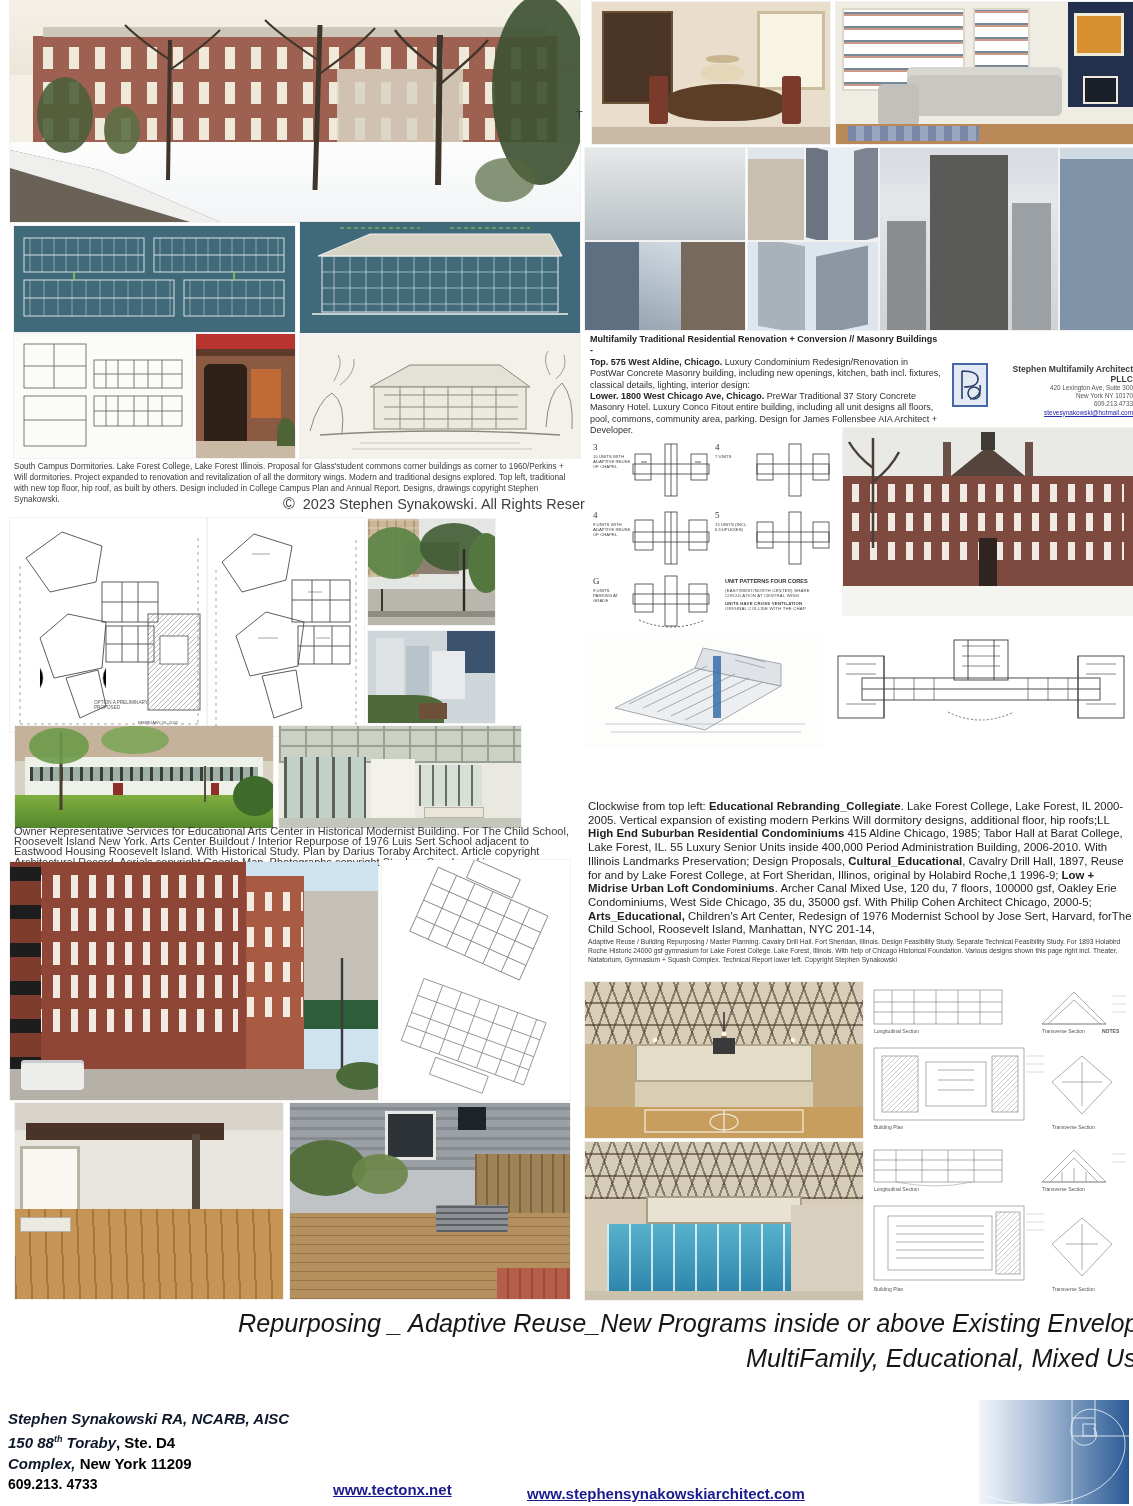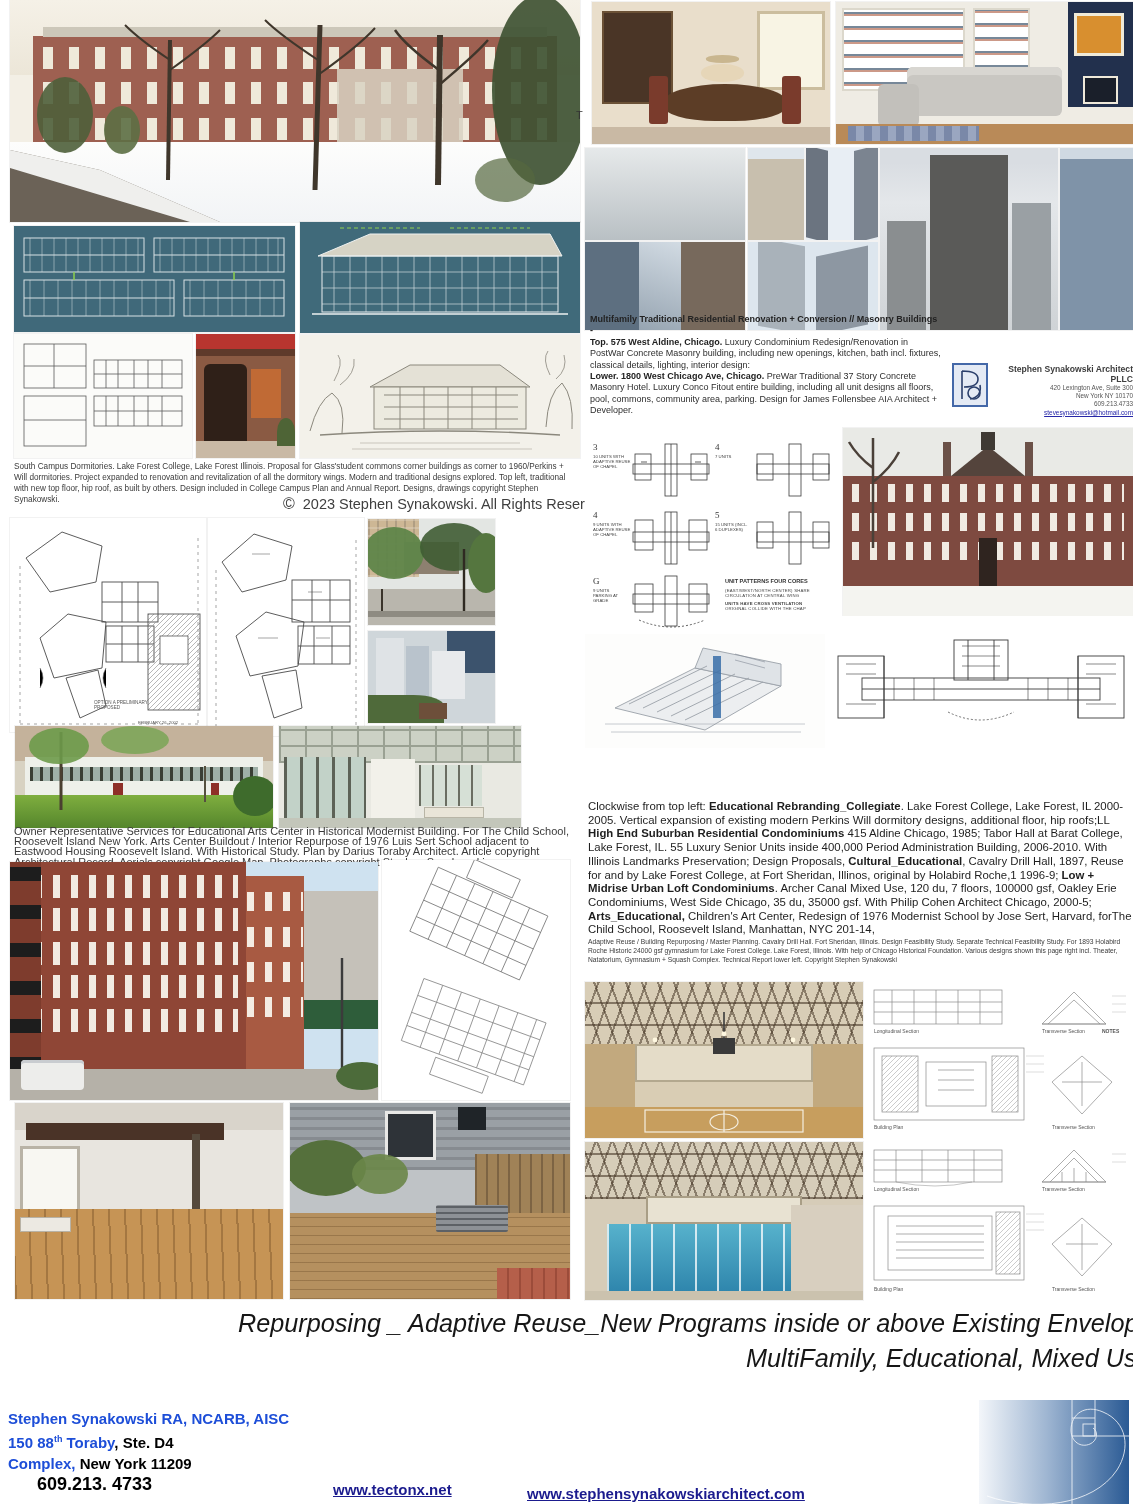--- a/index.html
+++ b/index.html
@@ -22,21 +22,21 @@
   .uplan-num{position:absolute;font-size:9px;color:#333;font-family:"Liberation Serif",serif;}
   .uplan-lbl{position:absolute;font-size:4.3px;line-height:5.2px;color:#444;width:48px;text-transform:uppercase;}
   .caption-s{font-size:8.2px;line-height:11px;}
   .caption-xs{font-size:11px;line-height:10.2px;}
   .caption-xxs{font-size:6.7px;line-height:9.2px;}
   .para{font-size:11.4px;line-height:13.7px;color:#1e1e1e;}
   .para b{font-weight:bold;}
   .masonry{font-size:9px;line-height:11.4px;color:#2e2e2e;}
   .masonry b{color:#222;}
   .headline{position:absolute;font-style:italic;font-weight:500;font-size:26px;color:#161616;white-space:nowrap;transform:scaleX(.97);transform-origin:left;}
-  .footer-b{font-weight:bold;color:#1d4ed8;}
+  .footer-b{font-weight:bold;color:#0f172a;font-style:italic;}
   .footer-g{font-weight:bold;color:#000000;}
   .site{position:absolute;font-weight:bold;font-size:15px;color:#1b1b8e;text-decoration:underline;white-space:nowrap;}
   .card{position:absolute;text-align:right;color:#555;}
   .card .nm{font-size:8.6px;color:#3d3d3d;font-weight:bold;}
   .card .ln{font-size:6.4px;line-height:8.2px;}
   .card .em{font-size:6.4px;color:#2626a8;text-decoration:underline;}
   svg{display:block;}
 </style>
 </head>
 <body>
@@ -341,38 +341,38 @@
     <div class="layer towergrid" style="left:8%;top:0;width:36%;height:100%;background:#a9b2ba;transform:skewY(10deg);transform-origin:top;"></div>
     <div class="layer towergrid" style="left:52%;top:10%;width:40%;height:90%;background:#8d97a2;transform:skewY(-12deg);transform-origin:top;"></div>
   </div>
   <div class="ph" style="left:880px;top:148px;width:178px;height:182px;background:linear-gradient(180deg,#d9dde2 8%,#e4e7ea 30%,#cfd3d6);">
     <div class="layer towergrid" style="left:28%;top:4%;width:44%;height:96%;background:#5a5a58;"></div>
     <div class="layer towergrid" style="left:4%;top:40%;width:22%;height:60%;background:#8a8e90;"></div>
     <div class="layer towergrid" style="left:74%;top:30%;width:22%;height:70%;background:#9aa0a4;"></div>
   </div>
   <div class="ph towergrid" style="left:1060px;top:148px;width:73px;height:182px;background:linear-gradient(180deg,#cfd9e2 6%,#7f93a8 6%);"></div>
 
-  <div class="cap masonry" style="left:590px;top:314px;width:352px;">
+  <div class="cap masonry" style="left:590px;top:334px;width:352px;">
     <b>Multifamily Traditional Residential Renovation + Conversion // Masonry Buildings -</b><br>
     <b>Top. 575 West Aldine, Chicago.</b><span>  Luxury Condominium Redesign/Renovation  in PostWar Concrete Masonry building, including new openings, kitchen, bath incl. fixtures, classical details, lighting,  interior design:</span><br>
     <b>Lower.  1800 West Chicago Ave, Chicago.</b><span>  PreWar Traditional 37 Story Concrete Masonry Hotel. Luxury Conco Fitout entire building, including all unit designs all floors, pool, commons, community area, parking. Design for James Follensbee AIA Architect + Developer.</span>
   </div>
 
   <div class="abs" style="left:952px;top:363px;width:36px;height:44px;">
     <svg width="36" height="44" viewBox="0 0 36 44">
       <rect x="1" y="1" width="34" height="42" fill="#e4eaf4" stroke="#4468a8" stroke-width="2"></rect>
       <g fill="none" stroke="#2b3f6b" stroke-width="1.6">
         <path d="M10,8 L10,36 M10,8 Q26,8 26,16 Q26,24 12,24"></path>
         <path d="M18,36 Q30,34 28,22"></path>
         <circle cx="22" cy="30" r="6"></circle>
       </g>
     </svg>
   </div>
   <div class="card" style="left:988px;top:364px;width:145px;">
-    <div class="nm">Stephen Synakowski Architect PLLC</div>
+    <div class="nm">Stephen Multifamily Architect PLLC</div>
     <div class="ln">420 Lexington Ave, Suite 300</div>
     <div class="ln">New York NY 10170</div>
     <div class="ln">609.213.4733</div>
     <div class="em">stevesynakowski@hotmail.com</div>
   </div>
 
   <div class="ph" style="left:585px;top:436px;width:252px;height:196px;background:#fff;box-shadow:none;">
     <svg width="252" height="196" viewBox="0 0 252 196">
       <g fill="none" stroke="#3a3a3a" stroke-width=".8">
         <g transform="translate(48,8)">
@@ -579,21 +579,21 @@
   <div class="headline" style="left:746px;top:1343px;">MultiFamily, Educational, Mixed Use</div>
 
   <div class="abs" style="left:8px;top:1408px;font-size:15px;line-height:21px;">
     <div class="footer-b">Stephen Synakowski RA, NCARB, AISC</div>
     <div>
       <span class="footer-b">150 88</span><sup class="footer-b" style="font-size:9px;">th</sup><span class="footer-b"> Toraby</span><span class="footer-g">, Ste. D4</span>
     </div>
     <div>
       <span class="footer-b">Complex,</span><span class="footer-g"> New York  11209</span>
     </div>
-    <div class="footer-g" style="font-size:18px;margin-left:29px;">609.213. 4733</div>
+    <div class="footer-g" style="font-size:14px;">609.213. 4733</div>
   </div>
 
   <a class="site" style="left:333px;top:1481px;">www.tectonx.net</a>
   <a class="site" style="left:527px;top:1485px;">www.stephensynakowskiarchitect.com</a>
 
   <div class="abs" style="left:975px;top:1398px;width:157px;height:108px;">
     <svg width="157" height="108" viewBox="0 0 157 108">
       <defs>
           <linearGradient id="lg1" x1="0" y1="0" x2="1" y2="0">
         <stop offset="0" stop-color="#f3f6fa"></stop>

